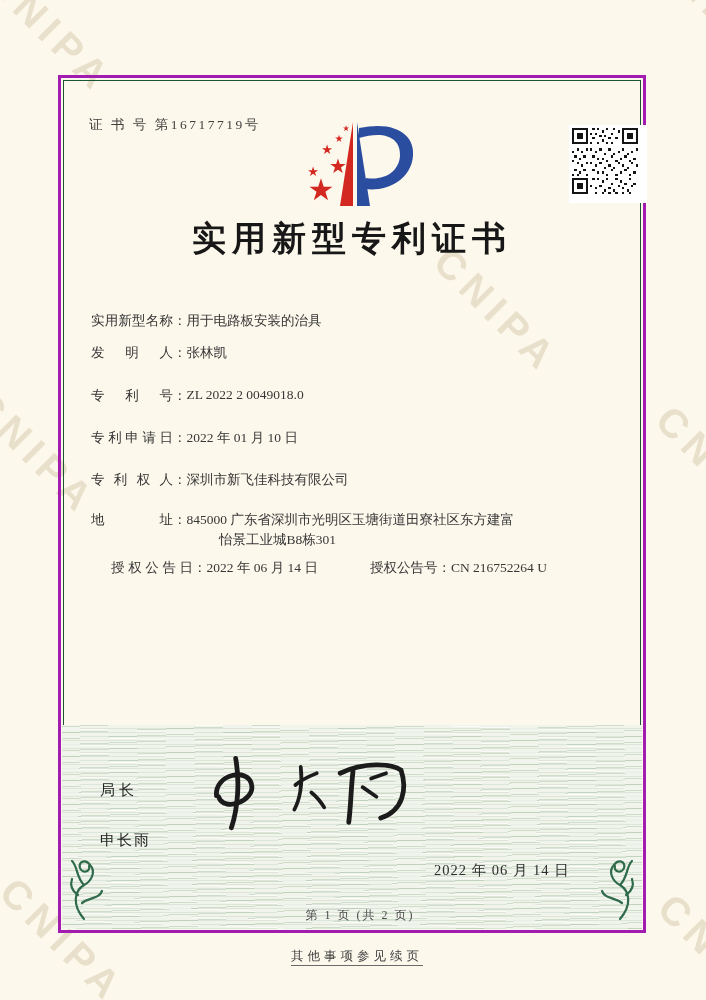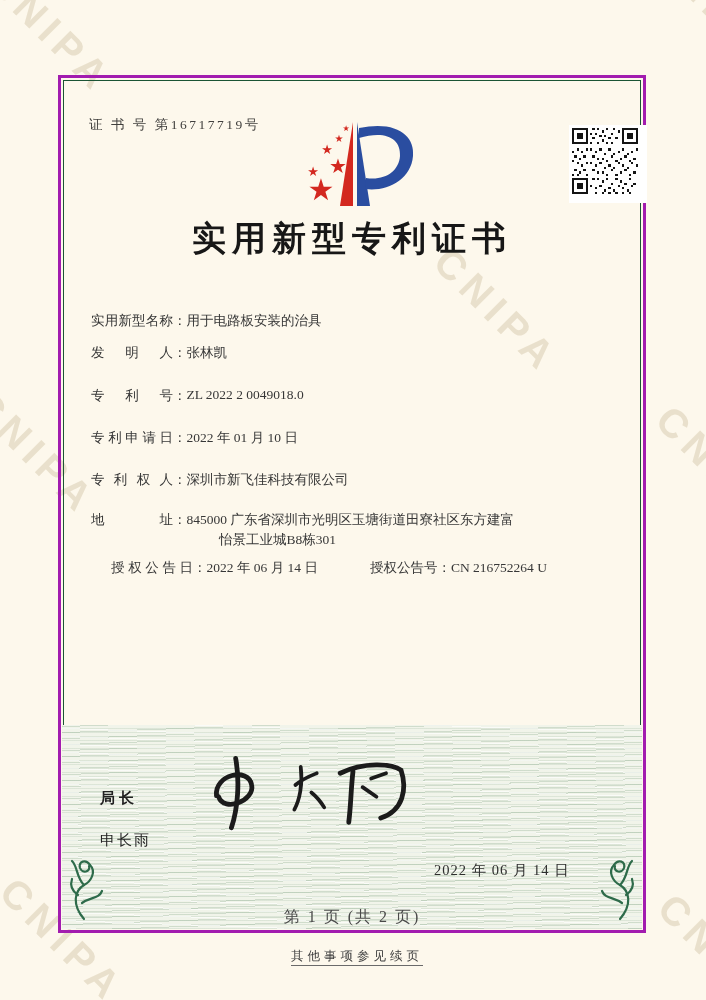--- a/index.html
+++ b/index.html
@@ -53,25 +53,25 @@
   .body-text p{ margin:0; text-indent:2em; }
   
   .band{
     position:absolute; left:1px; right:1px; bottom:1px; height:204px;
     background:
       repeating-linear-gradient(2deg,  rgba(255,255,255,.65) 0 1px, rgba(0,0,0,0) 1px 8px),
       repeating-linear-gradient(-2deg, rgba(113,152,118,.26) 0 1px, rgba(0,0,0,0) 1px 6px),
       repeating-linear-gradient(0deg,  rgba(129,163,132,.18) 0 1px, rgba(0,0,0,0) 1px 4px),
       #f1f4ea;
   }
-  .officer-title{ position:absolute; left:38px; top:64px; font-size:15px; color:#222; letter-spacing:4px;font-weight:bold; }
+  .officer-title{ position:absolute; left:38px; top:56px; font-size:15px; color:#222; letter-spacing:4px; }
   .officer-name { position:absolute; left:38px; top:106px; font-size:15px; color:#222; letter-spacing:2px; }
   .signature{ position:absolute; left:128px; top:28px; }
   .sign-date{ position:absolute; left:372px; top:136px; font-size:14.5px; color:#2e2e2e; letter-spacing:1px; }
-  .page-info{ position:absolute; left:0; width:100%; top:182px; text-align:center; font-size:16px; color:#4a4a4a; letter-spacing:2px; }
+  .page-info{ position:absolute; left:8px; width:100%; top:182px; text-align:center; font-size:12px; color:#4a4a4a; letter-spacing:2px; }
   .flourish{ position:absolute; bottom:4px; }
   .flourish.bl{ left:4px; }
   .flourish.br{ right:4px; transform:scaleX(-1); }
   
   .footer-note{
     position:absolute; left:4px; top:946px; width:100%; text-align:center;
   }
   .footer-note span{
     font-size:12.5px; color:#3c3c3c; letter-spacing:4px;
     border-bottom:1px solid #6a6a6a; padding-bottom:2px;

